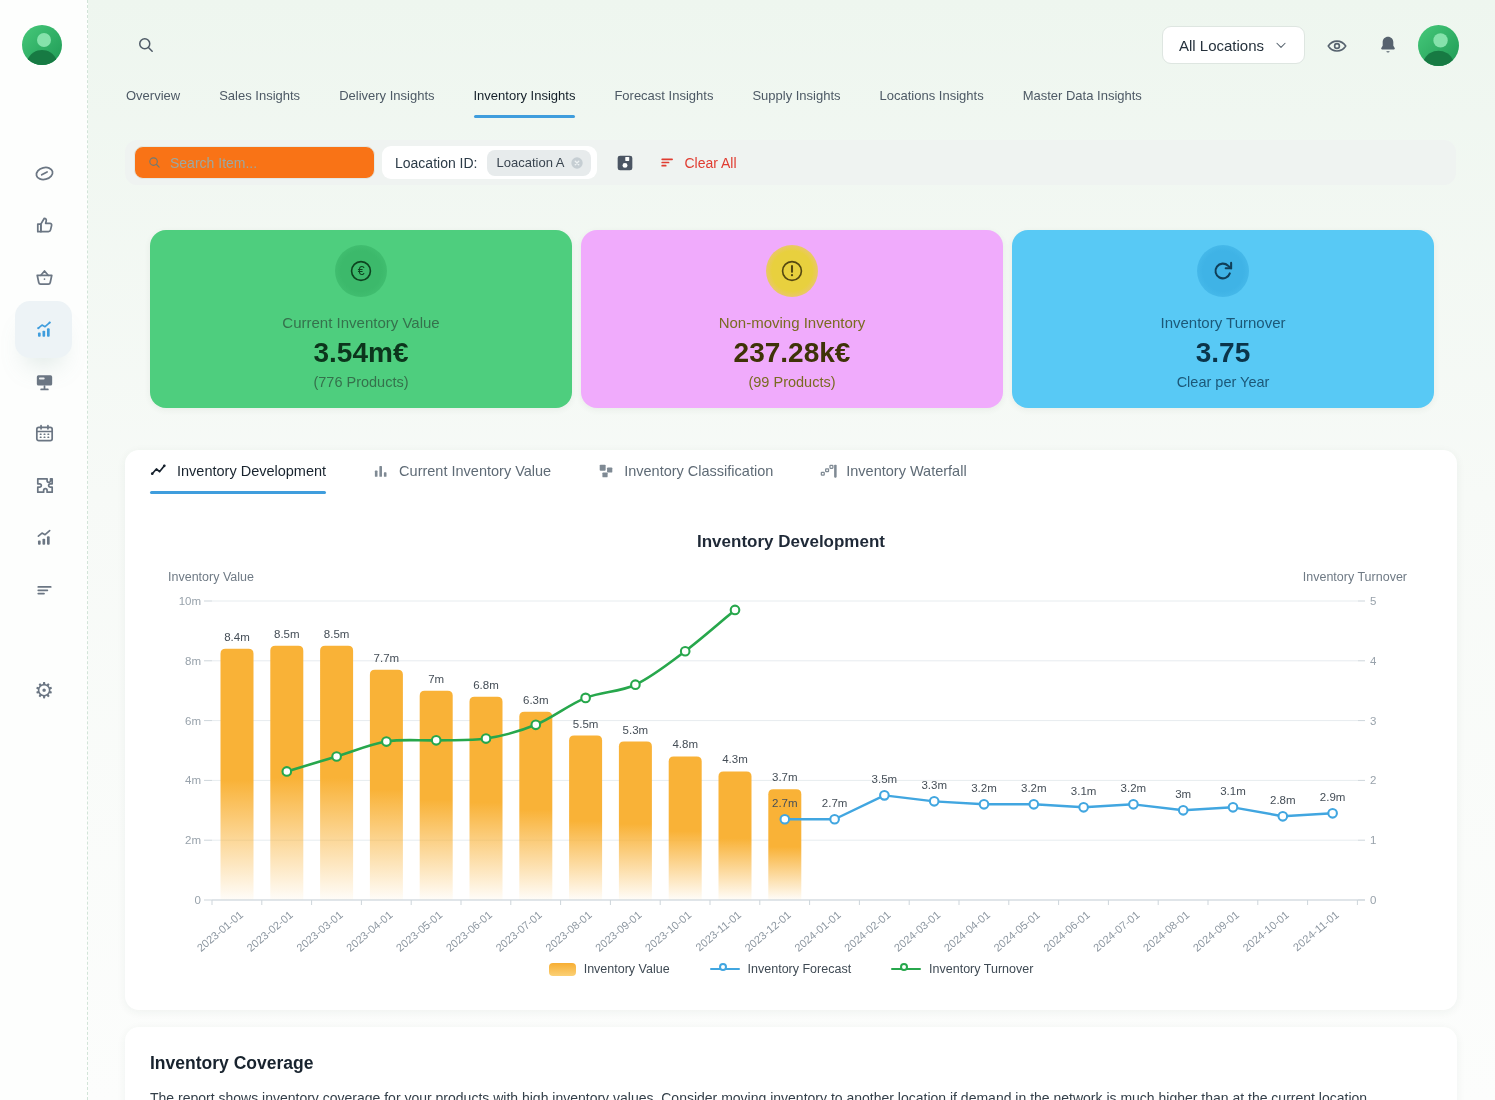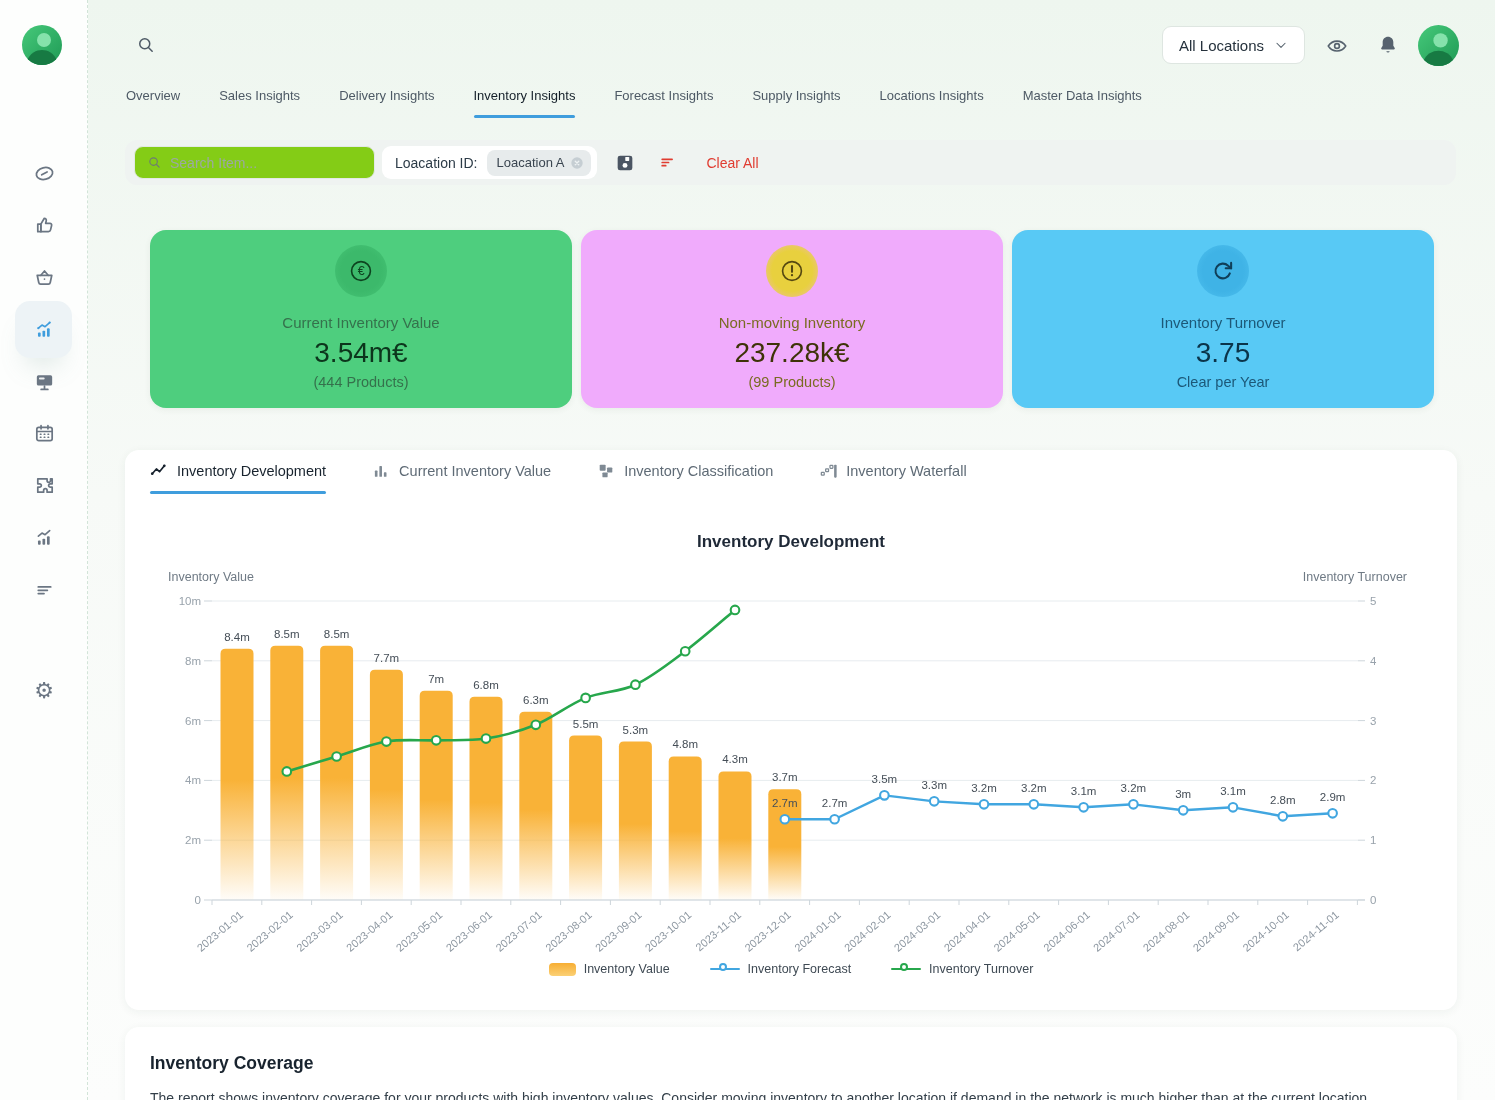--- a/index.html
+++ b/index.html
@@ -37,52 +37,52 @@
   .nav-tab { position:relative; font-size:13px; color:#4d5965; padding-bottom:15px; cursor:pointer; white-space:nowrap; }
   .nav-tab.active { color:#141f29; font-weight:500; }
   .nav-tab.active::after { content:""; position:absolute; left:0; right:0; bottom:0;
     height:3px; border-radius:3px; background:#3f9ddd; }
 
   
   .filter-bar { position:absolute; left:125px; top:140px; width:1331px; height:45px;
     background:#eff3f1; border-radius:12px; display:flex; align-items:center;
     justify-content:space-between; padding:0 22px 0 9px; }
   .fb-left { display:flex; align-items:center; gap:7px; }
-  .fb-search { width:241px; height:33px; background:#84cc16; border:1px solid #e3e9e5; border-radius:9px;
+  .fb-search { width:241px; height:33px; background:#f97316; border:1px solid #e3e9e5; border-radius:9px;
     display:flex; align-items:center; gap:8px; padding:0 12px; }
   .fb-search svg { width:15px; height:15px; color:#6d7a75; flex:none; }
   .fb-search input { border:none; outline:none; width:100%; font-size:14px; color:#30404d;
     font-family:"Liberation Sans",sans-serif; background:transparent; }
   .fb-search input::placeholder { color:#9ba8a2; }
   .fb-loc { height:33px; background:#fff; border-radius:9px; display:flex; align-items:center;
     gap:9px; padding:0 6px 0 13px; }
   .fb-loc-label { font-size:14px; color:#2c3b47; }
   .fb-chip { height:26px; background:#e7ebec; border-radius:8px; display:flex; align-items:center;
     gap:6px; padding:0 7px 0 10px; font-size:13px; color:#3a4550; cursor:pointer; }
   .fb-chip svg { width:14px; height:14px; }
   .ic-btn { width:22px; height:22px; cursor:pointer; margin-left:10px; }
   .fb-clear { display:flex; align-items:center; gap:8px; margin-left:16px; cursor:pointer; }
   .fb-clear svg { width:17px; height:17px; }
-  .fb-clear span { font-size:14px; font-weight:500; color:#e03c31;margin-left:22px; }
+  .fb-clear span { font-size:14px; font-weight:500; color:#e03c31; }
   .fb-right { display:flex; align-items:center; gap:26px; }
   .fb-filters { display:flex; align-items:center; gap:12px; font-size:15px; color:#1d2935; font-weight:500; cursor:pointer; }
   .fb-filters svg { width:17px; height:17px; color:#3c4752; }
   .fb-range { display:flex; align-items:center; gap:7px; font-size:15px; cursor:pointer; }
   .fb-range .k { color:#1d2935; font-weight:500; }
   .fb-range .v { color:#8d99a3; }
   .fb-range svg { width:13px; height:13px; color:#5b6770; margin-left:4px; }
 
   
   .cards { position:absolute; left:150px; top:230px; display:flex; gap:9px; }
   .card { width:422px; height:178px; border-radius:16px; display:flex; flex-direction:column;
     align-items:center; padding-top:15px; box-shadow:0 2px 6px rgba(50,80,60,.07); }
   .card-icn { width:52px; height:52px; border-radius:50%; display:flex; align-items:center; justify-content:center; }
   .card-icn svg { width:26px; height:26px; }
   .card-title { margin-top:17px; font-size:15px; }
-  .card-value { margin-top:6px; font-size:28px; font-weight:400; }
+  .card-value { margin-top:6px; font-size:28px; font-weight:700; }
   .card-sub { margin-top:5px; font-size:14.5px; }
   .card.green { background:#4ece7e; }
   .card.green .card-icn { background:radial-gradient(circle,#3cb96b 55%,rgba(60,185,107,.35)); color:#0d431f; }
   .card.green .card-title,.card.green .card-sub { color:#35714c; }
   .card.green .card-value { color:#0c351c; }
   .card.yellow { background:#f0abfc; }
   .card.yellow .card-icn { background:radial-gradient(circle,#e8d03e 55%,rgba(232,208,62,.35)); color:#554811; }
   .card.yellow .card-title,.card.yellow .card-sub { color:#7a6b22; }
   .card.yellow .card-value { color:#3e3307; }
   .card.blue { background:#58c9f5; }
@@ -320,21 +320,21 @@
   <div class="cards">
     <div class="card green">
       <div class="card-icn">
         <svg class="str" viewBox="0 0 24 24" style="stroke-width:1.5">
           <circle cx="12" cy="12" r="8.7"></circle>
           <text x="12.2" y="16" text-anchor="middle" font-size="11.5" fill="currentColor" stroke="none" font-family="Liberation Sans, sans-serif">€</text>
           </svg>
       </div>
       <div class="card-title">Current Inventory Value</div>
       <div class="card-value">3.54m€</div>
-      <div class="card-sub">(444 Products)</div>
+      <div class="card-sub">(776 Products)</div>
     </div>
     <div class="card yellow">
       <div class="card-icn">
         <svg class="str" viewBox="0 0 24 24" style="stroke-width:1.5">
           <circle cx="12" cy="12" r="8.7"></circle>
           <path d="M12 7.4v5.4" style="stroke-width:1.9"></path>
           <circle cx="12" cy="15.9" r="1.05" fill="currentColor" stroke="none"></circle>
           </svg>
       </div>
       <div class="card-title">Non-moving Inventory</div>

